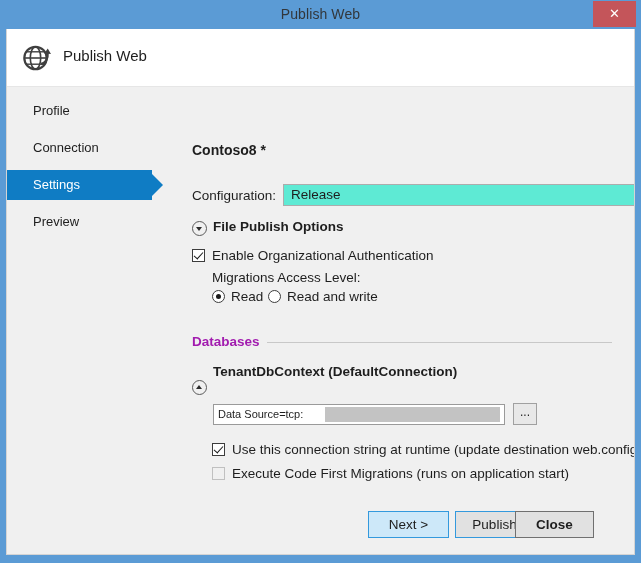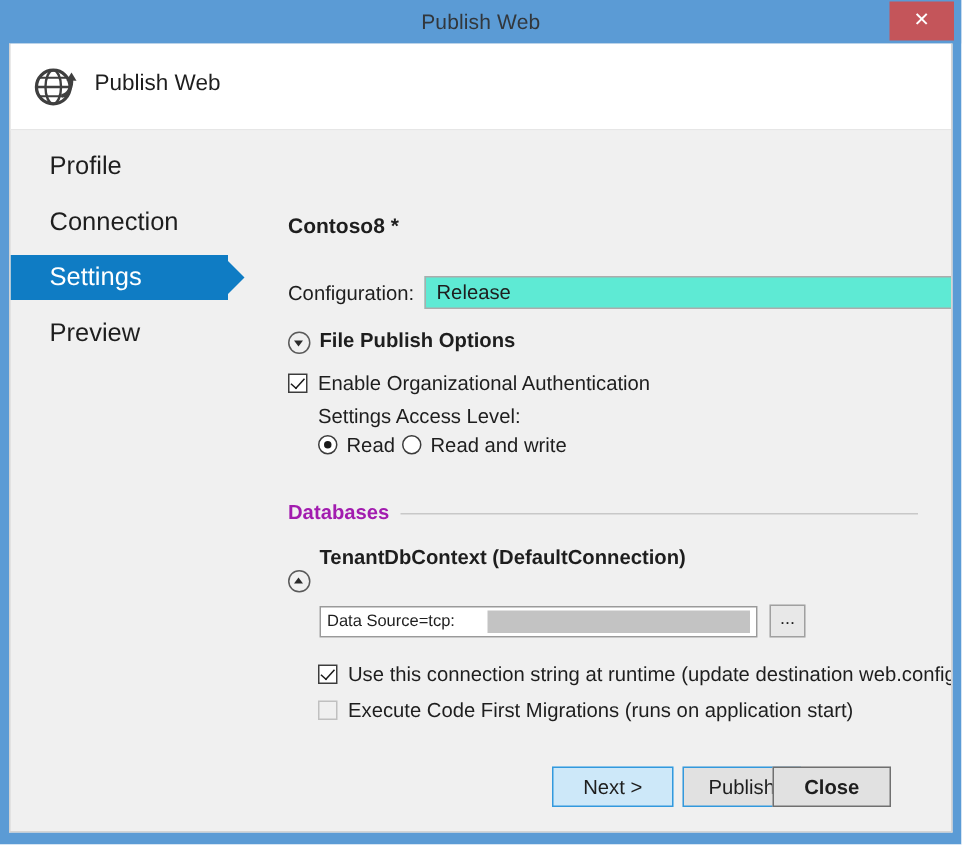--- a/index.html
+++ b/index.html
@@ -103,21 +103,21 @@
     left: 0;
     top: 59px;
     width: 168px;
     height: 466px;
   }
   .nav-item {
     position: absolute;
     left: 0;
     width: 145px;
     height: 30px;
-    font-size: 17px;
+    font-size: 13px;
     color: #1e1e1e;
     cursor: pointer;
   }
   .nav-item .nav-label {
     position: absolute;
     left: 26px;
     top: 0;
     line-height: 30px;
     white-space: nowrap;
   }
@@ -500,21 +500,21 @@
       <div class="expander down" id="file-publish-expander">
         <span class="chev"></span>
       </div>
       <div id="file-publish-title">File Publish Options</div>
 
       <div class="checkbox-row" id="enable-org-auth-row">
         <span class="cb-box checked"></span>
         <span class="cb-label">Enable Organizational Authentication</span>
       </div>
 
-      <div id="directory-access-label">Settings Access Level:</div>
+      <div id="directory-access-label">Migrations Access Level:</div>
 
       <div class="radio-row" id="radio-read">
         <span class="rb-circle checked"></span>
         <span class="rb-label">Read</span>
       </div>
       <div class="radio-row" id="radio-read-write">
         <span class="rb-circle"></span>
         <span class="rb-label">Read and write</span>
       </div>
 

